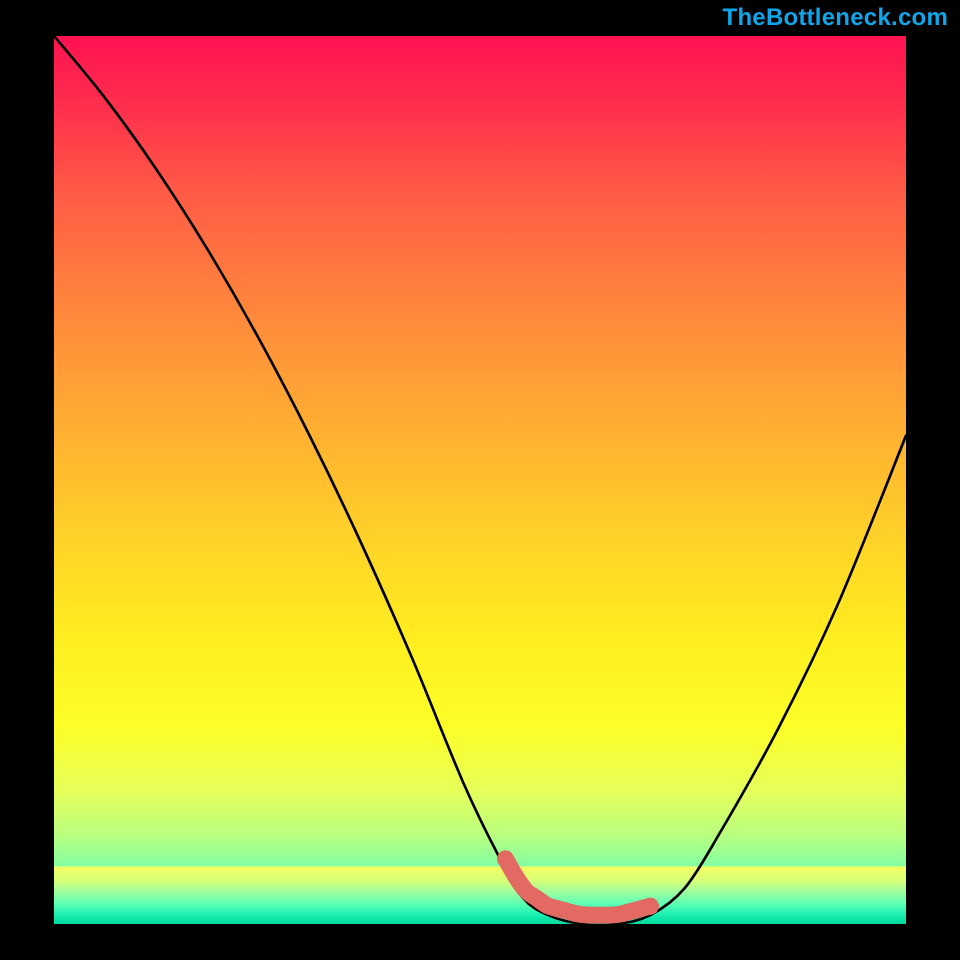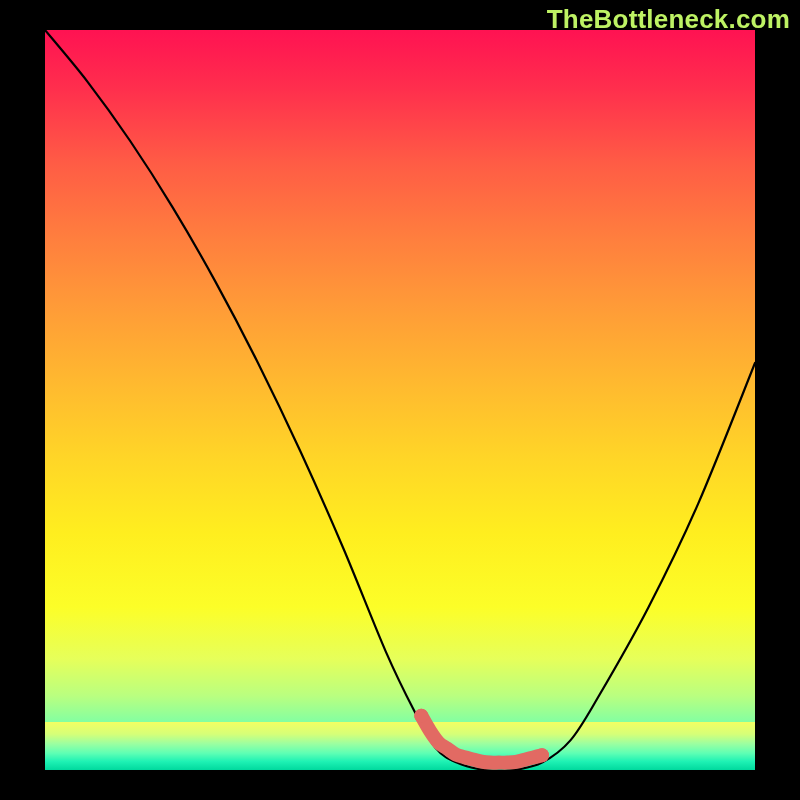--- a/index.html
+++ b/index.html
@@ -63,23 +63,23 @@
     );
   }
   svg.curve {
     position: absolute;
     inset: 0;
   }
   .watermark {
     position: absolute;
     top: 4px;
     right: 10px;
-    font-size: 26px;
+    font-size: 20px;
     font-weight: 600;
-    color: #bef264;
+    color: #0ea5e9;
     letter-spacing: 0.2px;
     user-select: none;
   }
 </style>
 </head>
 <body>
 
 <div class="frame">
   <div class="watermark">TheBottleneck.com</div>
 

